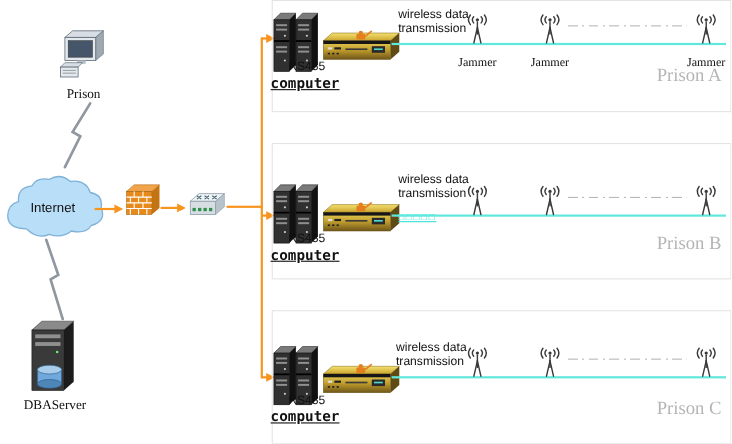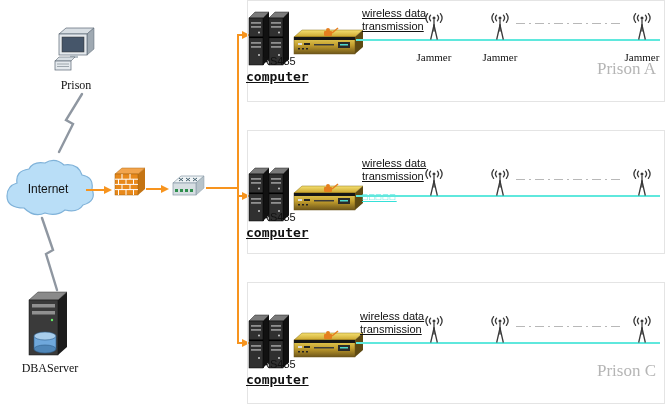--- a/index.html
+++ b/index.html
@@ -1,21 +1,21 @@
 <!DOCTYPE html>
 <html><head>
 <meta charset="utf-8">
 <style>
   html,body{margin:0;padding:0;background:#fff;}
   .canvas{position:relative;width:665px;height:404px;background:#fff;overflow:hidden;
           font-family:"Liberation Sans",sans-serif;}
   .abs{position:absolute;}
   .serif-label{position:absolute;font:12px "Liberation Serif",serif;color:#111;text-align:center;}
   .slabel{position:absolute;font:11px "Liberation Sans",sans-serif;color:#111;}
-  .wireless{width:74px;line-height:13px;text-decoration:underline;}
+  .wireless{width:74px;line-height:13px;}
   .mono-label{position:absolute;font:600 13px "DejaVu Sans Mono",monospace;color:#111;text-decoration:underline;}
   .section{position:absolute;left:247px;width:416px;border:1px solid #e4e4e4;background:transparent;}
   .row{position:absolute;left:0;width:100%;height:72px;}
   .cyan-line{position:absolute;height:2px;background:#5fe8dd;}
   .dashdot{position:absolute;height:1px;
      background:repeating-linear-gradient(90deg,#b8b8b8 0 9px,transparent 9px 13px,#b8b8b8 13px 15px,transparent 15px 19px);}
   .oline{position:absolute;background:#f7941e;}
   .oarrow{position:absolute;width:0;height:0;border-top:4px solid transparent;
           border-bottom:4px solid transparent;border-left:8px solid #f7941e;}
   .pname{position:absolute;right:8px;bottom:22px;font:17px "Liberation Serif",serif;color:#b5b5b5;}
@@ -247,20 +247,21 @@
           <svg width="28" height="34">
             <use href="#sym-antenna"></use>
           </svg>
         </div>
       <div class="abs" style="left:380px;top:4px">
           <svg width="28" height="34">
             <use href="#sym-antenna"></use>
           </svg>
         </div>
     </div>
+    <div class="pname">Prison B</div>
   </div>
 
   <div class="section" style="top:282px;height:120px">
     <div class="row" style="top:27px">
       <div class="abs" style="left:0;top:2px">
         <svg width="42" height="58">
             <use href="#sym-towers"></use>
           </svg>
       </div>
       <div class="slabel" style="left:14px;top:48px">RS485</div>

